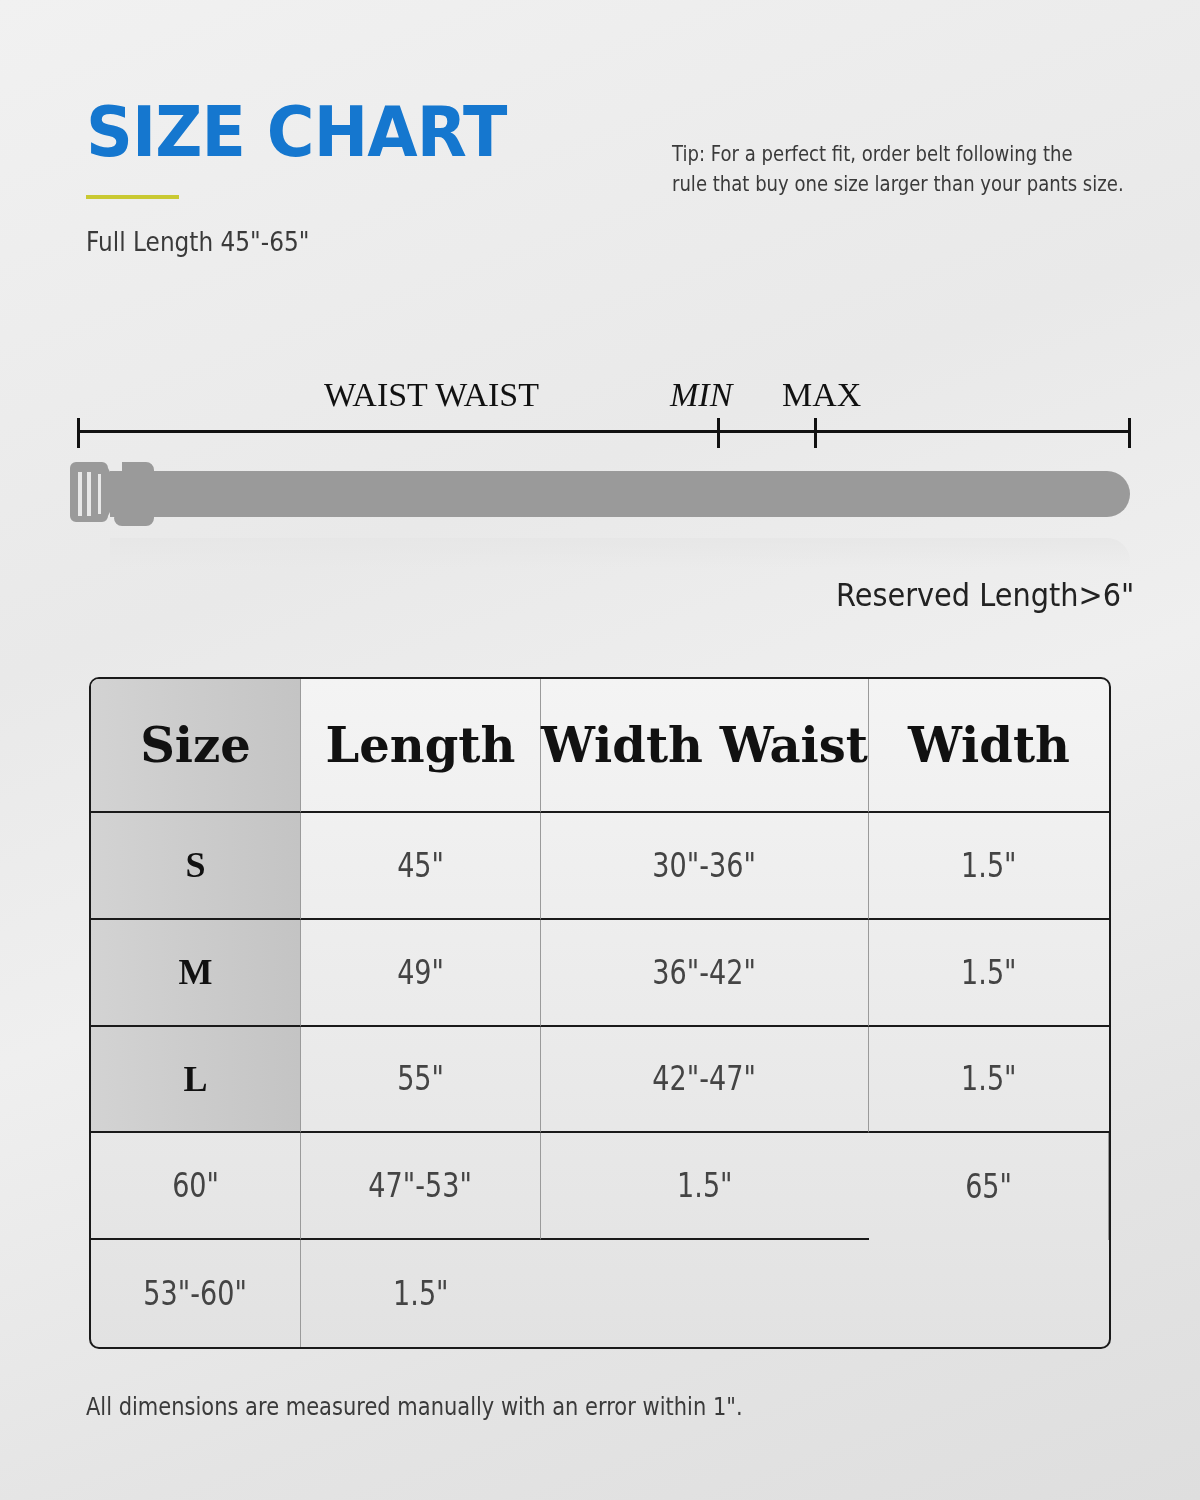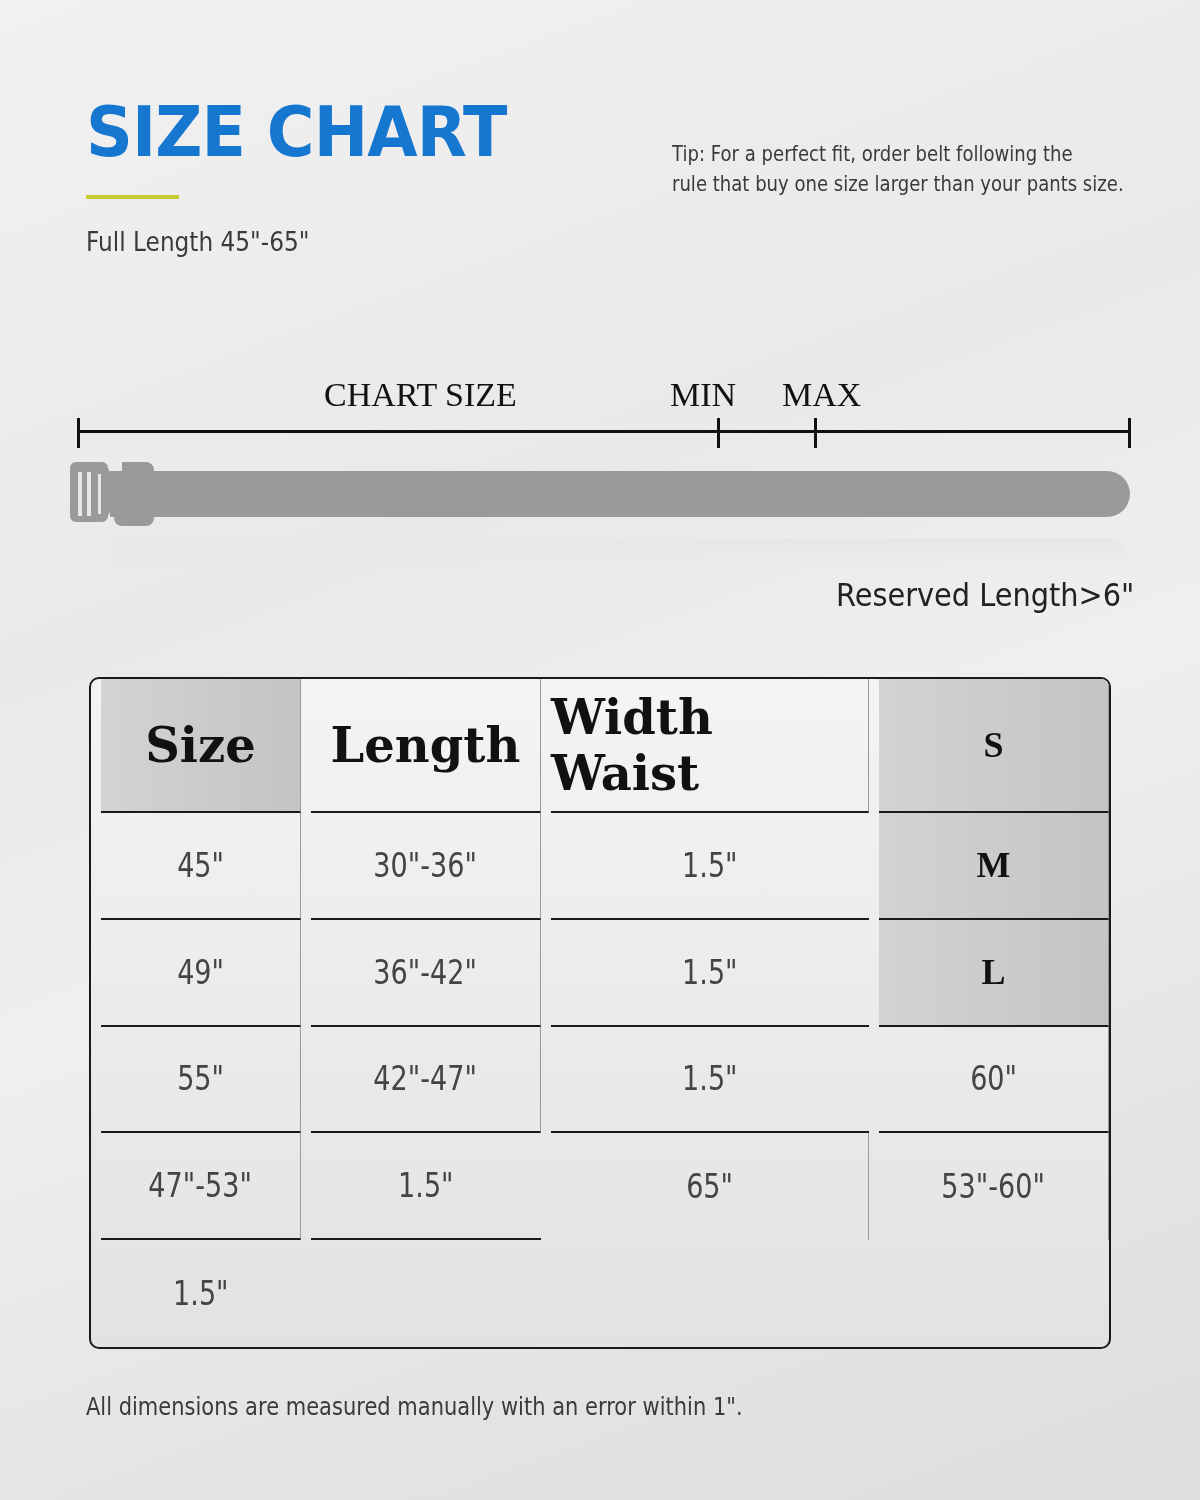--- a/index.html
+++ b/index.html
@@ -29,21 +29,21 @@
   .table {
     left:89px; top:677px; width:1018px; height:668px;
     border:2px solid #1a1a1a; border-radius:10px; overflow:hidden;
     display:grid; grid-template-columns: 210px 240px 328px 1fr;
     grid-template-rows: 134px repeat(5, 1fr);
     background: linear-gradient(180deg, #f4f4f4, #e2e2e2);
   }
   .cell {
     display:flex; align-items:center; justify-content:center;
     border-right:1px solid #9a9a9a; border-bottom:2px solid #1a1a1a;
-    font-family:"DejaVu Sans", sans-serif; font-size:33px; color:#444;margin-left:10px;
+    font-family:"DejaVu Sans", sans-serif; font-size:33px; color:#444;
   }
   .cell.last-col { border-right:none; }
   .cell.last-row { border-bottom:none; }
   .cell.head { font-family:"DejaVu Serif", serif; font-weight:bold; font-size:48px; color:#111; }
   .cell.size-col { background: linear-gradient(90deg, #d3d3d3, #c4c4c4); font-family:"Liberation Serif", serif; font-weight:bold; font-size:36px; color:#111; }
   .cell.head.size-col { font-family:"DejaVu Serif", serif; font-size:48px; }
   .cell .val { display:inline-block; transform:scaleX(0.82); }
 
   .footnote { left:86px; top:1392px; font-size:25px; color:#3a3a3a; font-family:"DejaVu Sans", sans-serif; transform:scaleX(0.84); transform-origin:left; white-space:nowrap; }
 </style>
@@ -51,22 +51,22 @@
 <body>
 
 <div class="abs title">SIZE CHART</div>
 <div class="abs accent-bar"></div>
 <div class="abs full-length">Full Length 45"-65"</div>
 <div class="abs tip">
   <div>Tip: For a perfect fit, order belt following the</div>
   <div>rule that buy one size larger than your pants size.</div>
 </div>
 
-<div class="abs diag-label" style="left:324px;">CHART SIZE</div>
-<div class="abs diag-label" style="left:670px;">MIN</div>
+<div class="abs diag-label" style="left:324px;">WAIST WAIST</div>
+<div class="abs diag-label" style="left:670px;font-style:italic;">MIN</div>
 <div class="abs diag-label" style="left:782px;font-family:Liberation Serif, serif;">MAX</div>
 <div class="abs ruler-line"></div>
 <div class="abs tick" style="left:77px; top:418px; height:30px;"></div>
 <div class="abs tick" style="left:717px; top:418px; height:30px;"></div>
 <div class="abs tick" style="left:814px; top:418px; height:30px;"></div>
 <div class="abs tick" style="left:1128px; top:418px; height:30px;"></div>
 
 <svg class="abs" style="left:70px; top:458px;" width="100" height="75" viewBox="0 0 100 75">
   <path d="M6 4 h26 a6 6 0 0 1 6 6 l6 12 l-4 6 l4 6 l-4 6 l4 6 l-6 12 a6 6 0 0 1 -6 6 h-26 a6 6 0 0 1 -6 -6 v-48 a6 6 0 0 1 6 -6 z" fill="#9a9a9a"></path>
   <rect x="8" y="14" width="4" height="44" fill="#e8e8e8"></rect>
@@ -75,20 +75,21 @@
   <path d="M52 4 h24 a8 8 0 0 1 8 8 v6 h16 v36 h-16 v6 a8 8 0 0 1 -8 8 h-24 a8 8 0 0 1 -8 -8 l4 -10 l-4 -8 l4 -8 l-4 -8 l4 -8 a8 8 0 0 1 4 -4 z" fill="#9a9a9a"></path>
 </svg>
 <div class="abs belt-strap"></div>
 <div class="abs belt-reflect"></div>
 <div class="abs reserved">Reserved Length&gt;6"</div>
 
 <div class="abs table">
   <div class="cell head size-col">Size</div>
   <div class="cell head">Length</div>
   <div class="cell head">Width Waist</div>
+  <div class="cell head last-col">Width</div>
 
   <div class="cell size-col">S</div>
   <div class="cell">
       <span class="val">45"</span>
     </div>
   <div class="cell">
       <span class="val">30"-36"</span>
     </div>
   <div class="cell last-col">
       <span class="val">1.5"</span>

